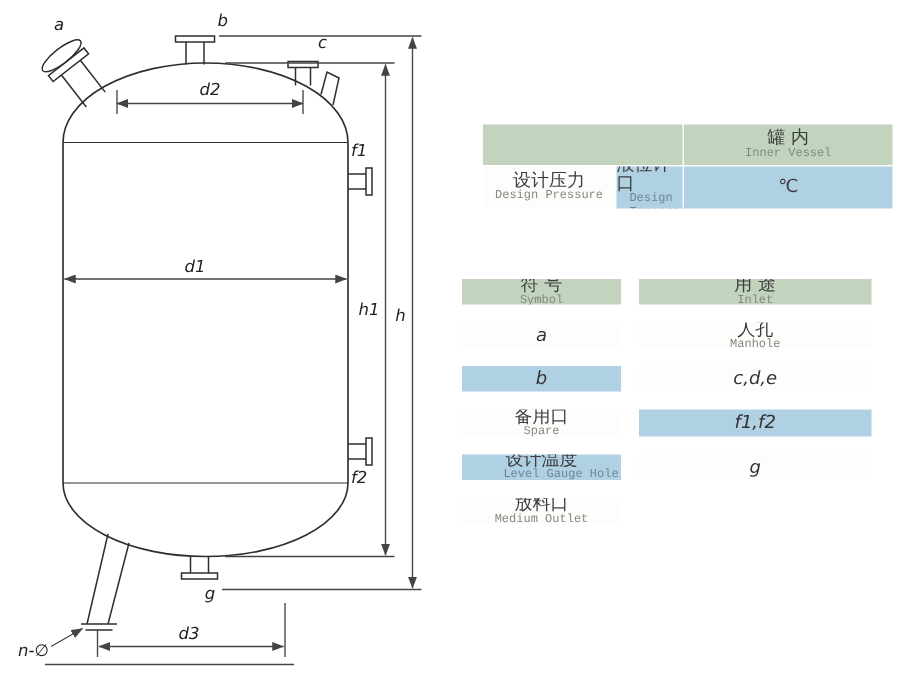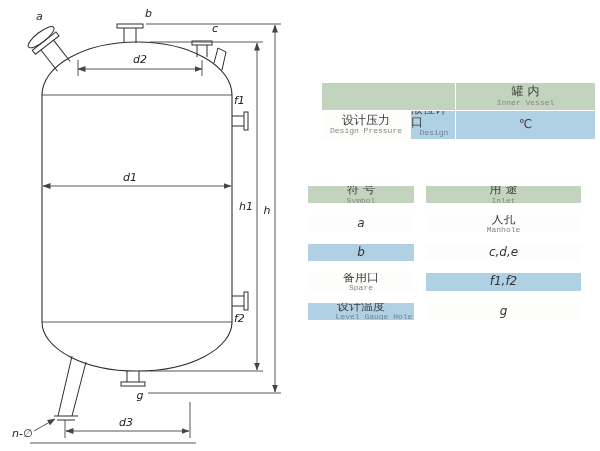--- a/index.html
+++ b/index.html
@@ -196,15 +196,19 @@
       <div class="sym">f1,f2</div>
     </div>
     <div class="cell blue">
       <div class="cn">设计温度</div>
       <div class="en">Level Gauge Hole</div>
     </div>
 
     <div class="cell white">
       <div class="sym">g</div>
     </div>
+    <div class="cell white">
+      <div class="cn">放料口</div>
+      <div class="en">Medium Outlet</div>
+    </div>
   </div>
 
 </div>
 
 </body></html>

